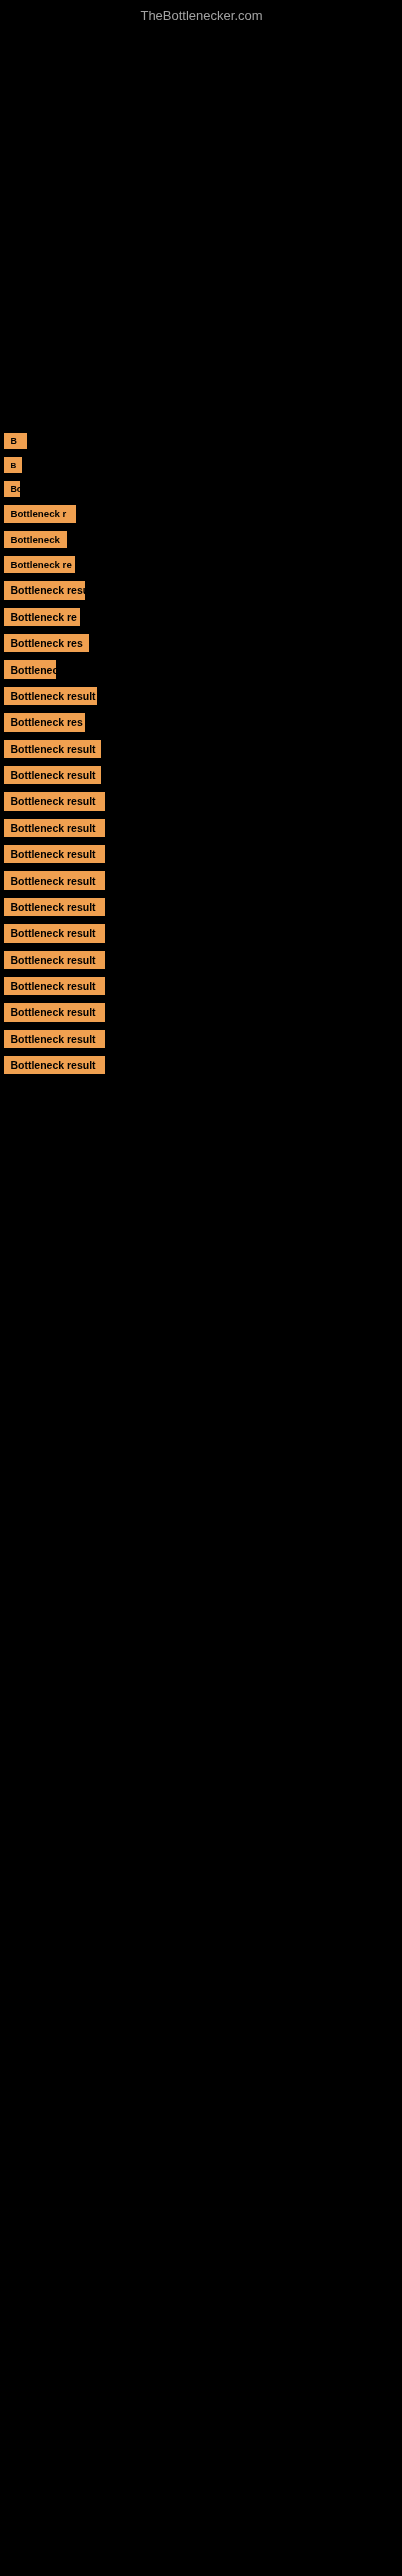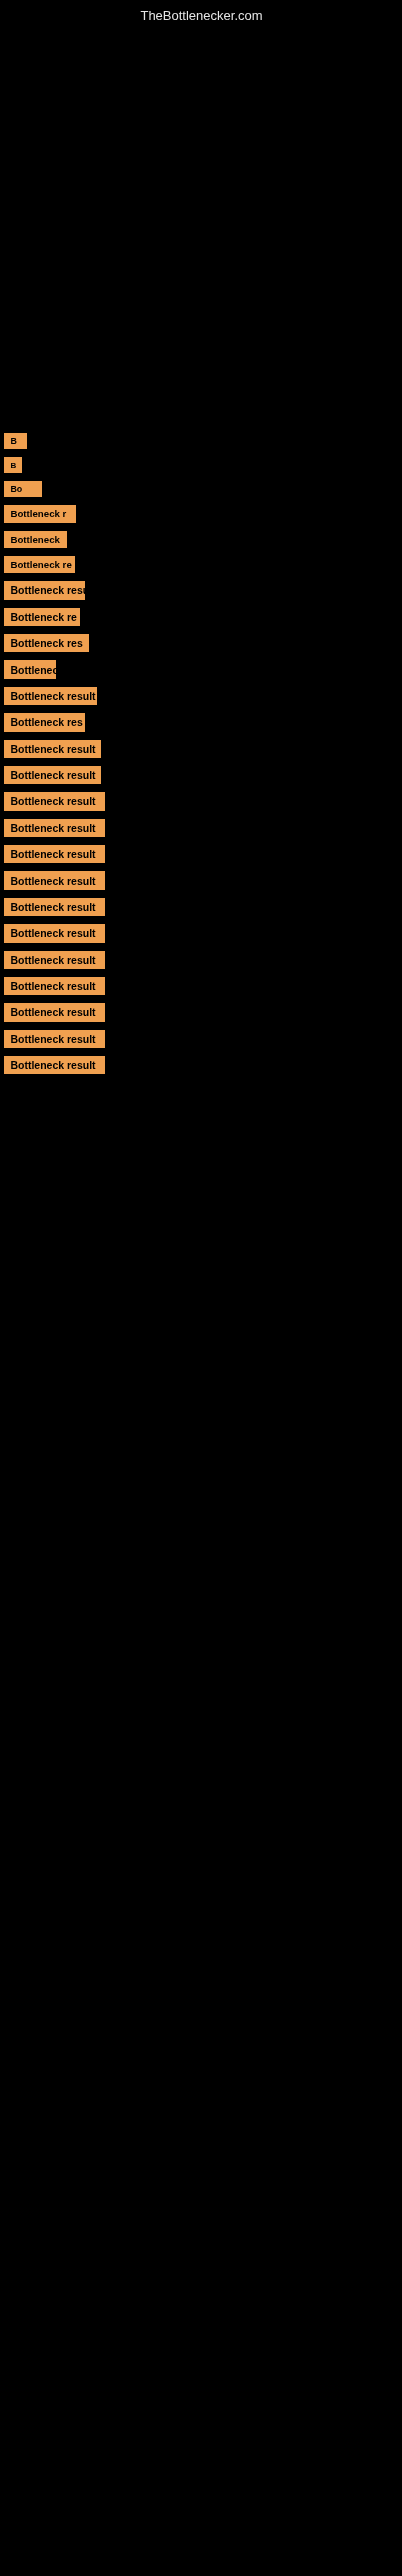--- a/index.html
+++ b/index.html
@@ -10,21 +10,21 @@
 
     body {
       background-color: #000000;
       width: 403px;
       min-height: 2576px;
       font-family: Arial, sans-serif;
       position: relative;
     }
 
     .site-title {
-      color: #e5e5e5;
+      color: #a3a3a3;
       font-size: 13px;
       text-align: center;
       padding-top: 8px;
       padding-bottom: 8px;
     }
 
     .chart-area {
       width: 100%;
       height: 386px;
       background-color: #000000;
@@ -49,21 +49,21 @@
       font-weight: bold;
       padding: 3.2px 6.4px;
       display: inline-block;
       white-space: nowrap;
       overflow: hidden;
     }
 
     
     .item-1 .bottleneck-label { width: 22.5px; font-size: 8.9px; }
     .item-2 .bottleneck-label { width: 17.7px; font-size: 8px; }
-    .item-3 .bottleneck-label { width: 38px; font-size: 8.9px; }
+    .item-3 .bottleneck-label { width: 16px; font-size: 8.9px; }
     .item-4 .bottleneck-label { width: 48px; font-size: 9.7px; }
     .item-5 .bottleneck-label { width: 72px; font-size: 9.7px; }
     .item-6 .bottleneck-label { width: 63px; font-size: 9.7px; }
     .item-7 .bottleneck-label { width: 71px; font-size: 9.7px; }
     .item-8 .bottleneck-label { width: 81px; font-size: 10.5px; }
     .item-9 .bottleneck-label { width: 76px; font-size: 10.5px; }
     .item-10 .bottleneck-label { width: 85px; font-size: 10.5px; }
     .item-11 .bottleneck-label { width: 52px; font-size: 10.5px; }
     .item-12 .bottleneck-label { width: 93px; font-size: 10.5px; }
     .item-13 .bottleneck-label { width: 81px; font-size: 10.5px; }

